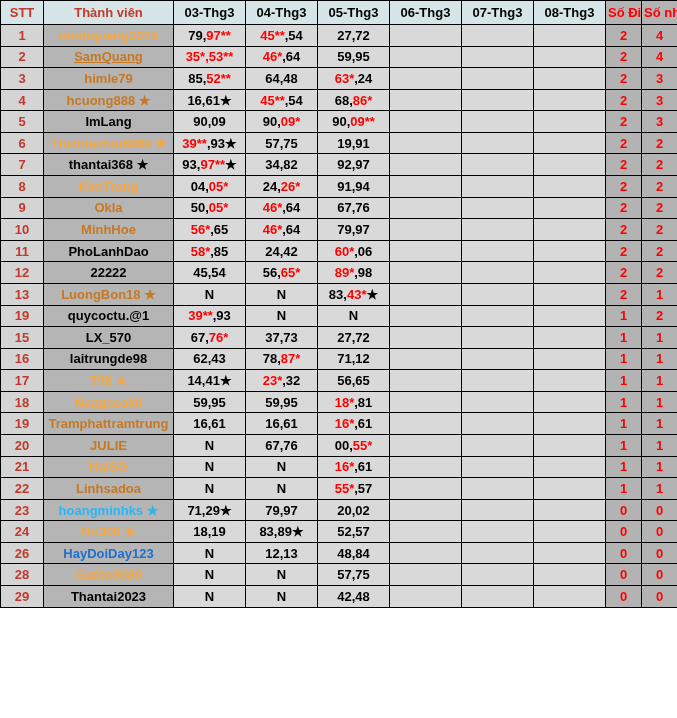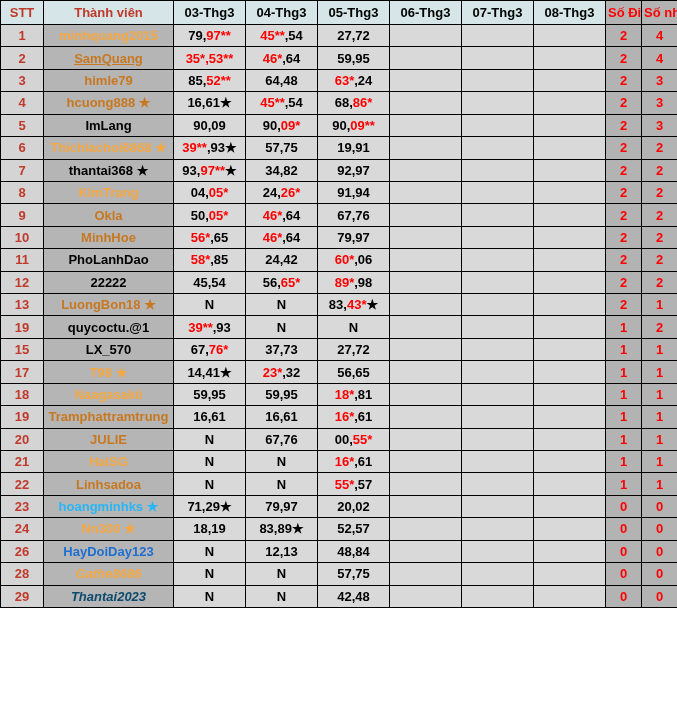--- a/index.html
+++ b/index.html
@@ -284,20 +284,32 @@
           <td class="val"><span class="k">67,</span><span class="r">76*</span></td>
           <td class="val"><span class="k">37,73</span></td>
           <td class="val"><span class="k">27,72</span></td>
           <td class="val-empty">&nbsp;</td>
           <td class="val-empty">&nbsp;</td>
           <td class="val-empty">&nbsp;</td>
           <td class="score">1</td>
           <td class="score">1</td>
         </tr>
         <tr>
+          <td class="stt">16</td>
+          <td class="member"><span style="color: rgb(0, 0, 0);">laitrungde98</span></td>
+          <td class="val"><span class="k">62,43</span></td>
+          <td class="val"><span class="k">78,</span><span class="r">87*</span></td>
+          <td class="val"><span class="k">71,12</span></td>
+          <td class="val-empty">&nbsp;</td>
+          <td class="val-empty">&nbsp;</td>
+          <td class="val-empty">&nbsp;</td>
+          <td class="score">1</td>
+          <td class="score">1</td>
+        </tr>
+        <tr>
           <td class="stt">17</td>
           <td class="member"><span style="color: rgb(245, 167, 66);">T98</span><span class="star" style="color: rgb(245, 167, 66);"> ★</span></td>
           <td class="val"><span class="k">14,41</span><span class="star star-blk">★</span></td>
           <td class="val"><span class="r">23*</span><span class="k">,32</span></td>
           <td class="val"><span class="k">56,65</span></td>
           <td class="val-empty">&nbsp;</td>
           <td class="val-empty">&nbsp;</td>
           <td class="val-empty">&nbsp;</td>
           <td class="score">1</td>
           <td class="score">1</td>
@@ -405,21 +417,21 @@
           <td class="val"><span class="k">N</span></td>
           <td class="val"><span class="k">57,75</span></td>
           <td class="val-empty">&nbsp;</td>
           <td class="val-empty">&nbsp;</td>
           <td class="val-empty">&nbsp;</td>
           <td class="score">0</td>
           <td class="score">0</td>
         </tr>
         <tr>
           <td class="stt">29</td>
-          <td class="member"><span style="color: #0c4a6e; font-style: italic;">Thantai2023</span></td>
+          <td class="member"><span style="color: #000000;">Thantai2023</span></td>
           <td class="val"><span class="k">N</span></td>
           <td class="val"><span class="k">N</span></td>
           <td class="val"><span class="k">42,48</span></td>
           <td class="val-empty">&nbsp;</td>
           <td class="val-empty">&nbsp;</td>
           <td class="val-empty">&nbsp;</td>
           <td class="score">0</td>
           <td class="score">0</td>
         </tr>
       </tbody>

